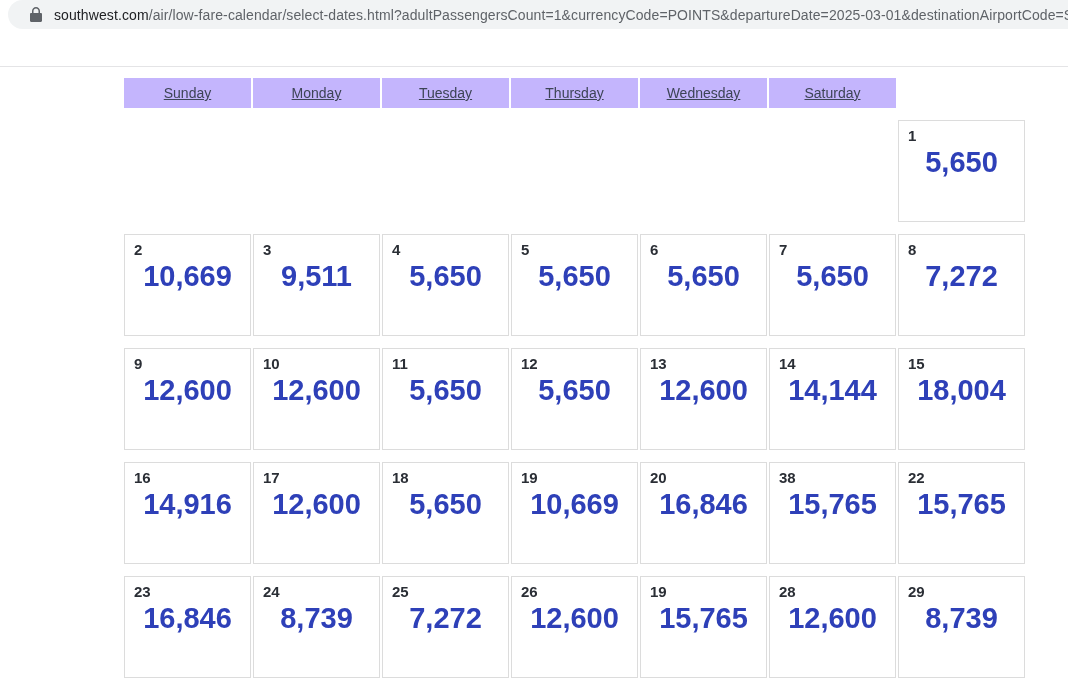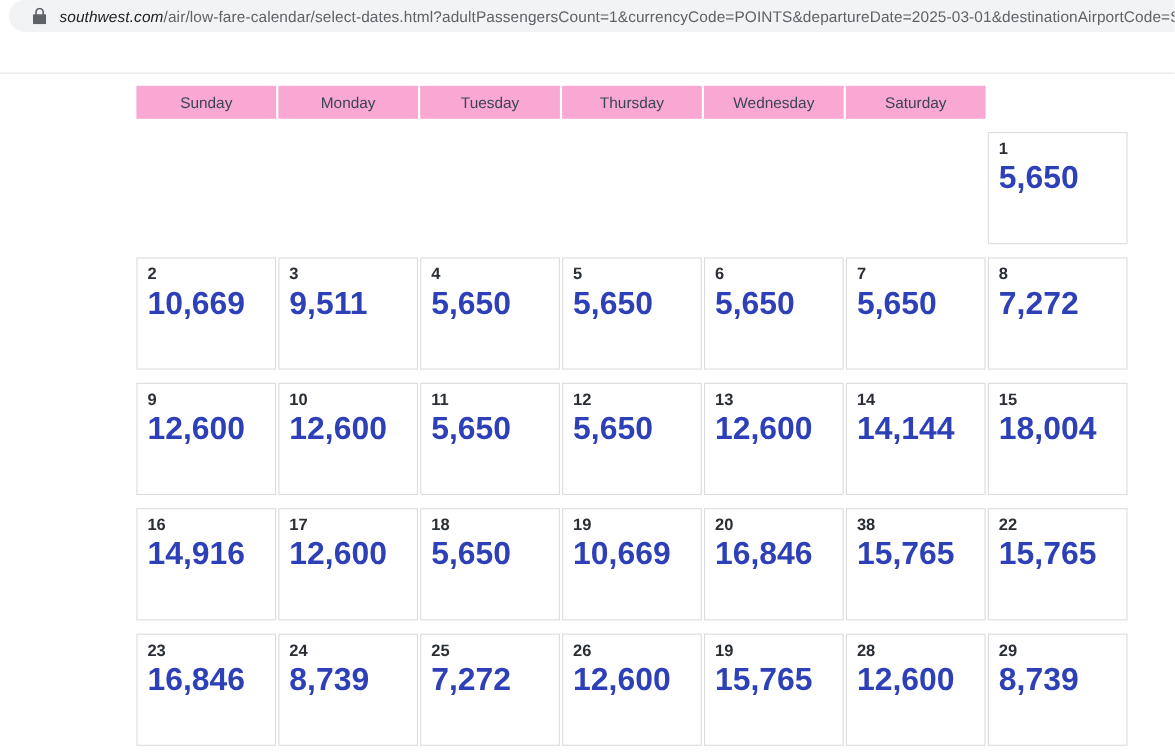--- a/index.html
+++ b/index.html
@@ -6,38 +6,38 @@
   html,body { width:1068px; height:685px; overflow:hidden; background:#fff;
               font-family:"Liberation Sans", sans-serif; }
 
   
   .browser-bar { position:relative; height:32px; background:#fff; overflow:hidden; }
   .omnibox { position:absolute; left:8px; top:0; width:1200px; height:29px;
              background:#f1f3f4; border-radius:14.5px;
              display:flex; align-items:center; padding-left:22px; }
   .lock { display:inline-flex; margin-right:12px; }
   .url-text { font-size:14px; white-space:nowrap; overflow:hidden; letter-spacing:.1px; }
-  .url-domain { color:#202124;font-style:italic; }
+  .url-domain { color:#202124; }
   .url-path { color:#5f6368; }
 
   .chrome-gap { height:34px; background:#fff; }
   .divider { height:1px; background:#e4e4e6; }
 
   
   .calendar { margin-left:124px; width:901px; }
   .cal-head { margin-top:11px; display:grid; grid-template-columns:repeat(7,127px);
               column-gap:2px; }
-  .head-cell { height:30px; background:#f9a8d4; color:#3d4456; font-size:14px;
-               display:flex; align-items:center; justify-content:center; }
+  .head-cell { height:30px; background:#c4b5fd; color:#3d4456; font-size:14px;
+               display:flex; align-items:center; justify-content:center;text-decoration:underline; }
   .cal-grid { margin-top:12px; display:grid; grid-template-columns:repeat(7,127px);
               column-gap:2px; row-gap:12px; grid-auto-rows:102px; }
   .cell { background:#fff; border:1px solid #dcdcdc; padding:6px 9px; cursor:pointer; }
   .cell-empty { background:transparent; }
   .daynum { display:block; font-weight:bold; font-size:15px; color:#2a2e35; }
-  .fare { display:block; text-align:left; font-weight:bold; font-size:29px;
+  .fare { display:block; text-align:center; font-weight:bold; font-size:29px;
           margin-top:2px; color:var(--fare-blue,#2e40b8); }
 </style>
 </head>
 <body>
 
 <div class="browser-bar">
   <div class="omnibox">
     <span class="lock">
       <svg width="12" height="15" viewBox="0 0 12 15" aria-hidden="true">
         <path fill="#5f6368" d="M6 0C3.8 0 2 1.8 2 4v2H1.2C.5 6 0 6.5 0 7.2v6.6C0 14.5.5 15 1.2 15h9.6c.7 0 1.2-.5 1.2-1.2V7.2c0-.7-.5-1.2-1.2-1.2H10V4c0-2.2-1.8-4-4-4zm0 1.5c1.4 0 2.5 1.1 2.5 2.5v2h-5V4c0-1.4 1.1-2.5 2.5-2.5z"></path>

